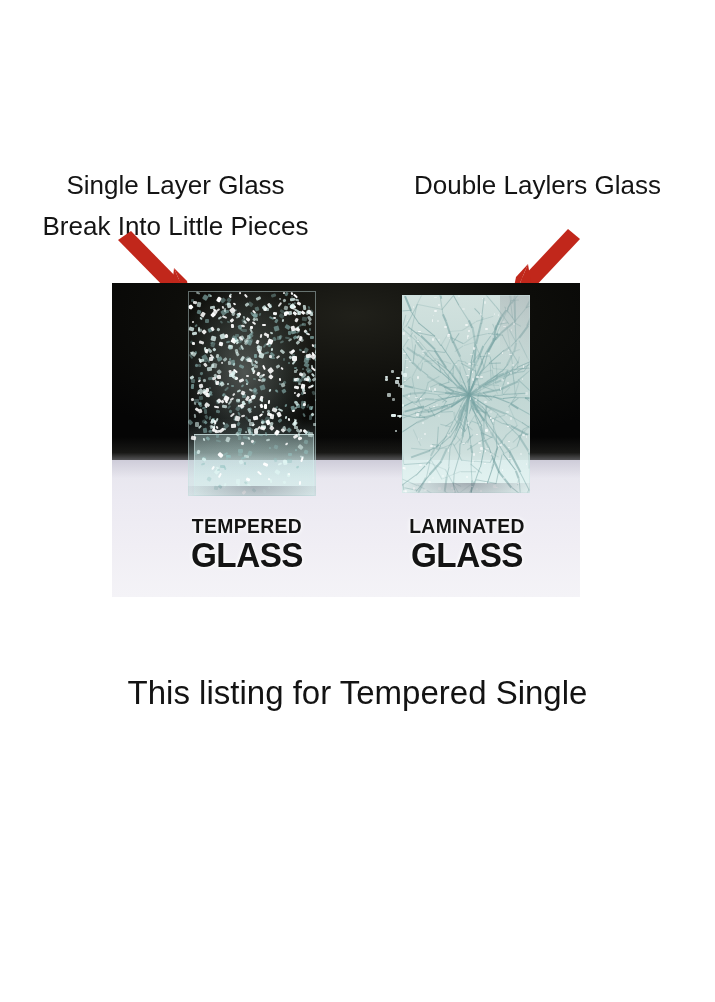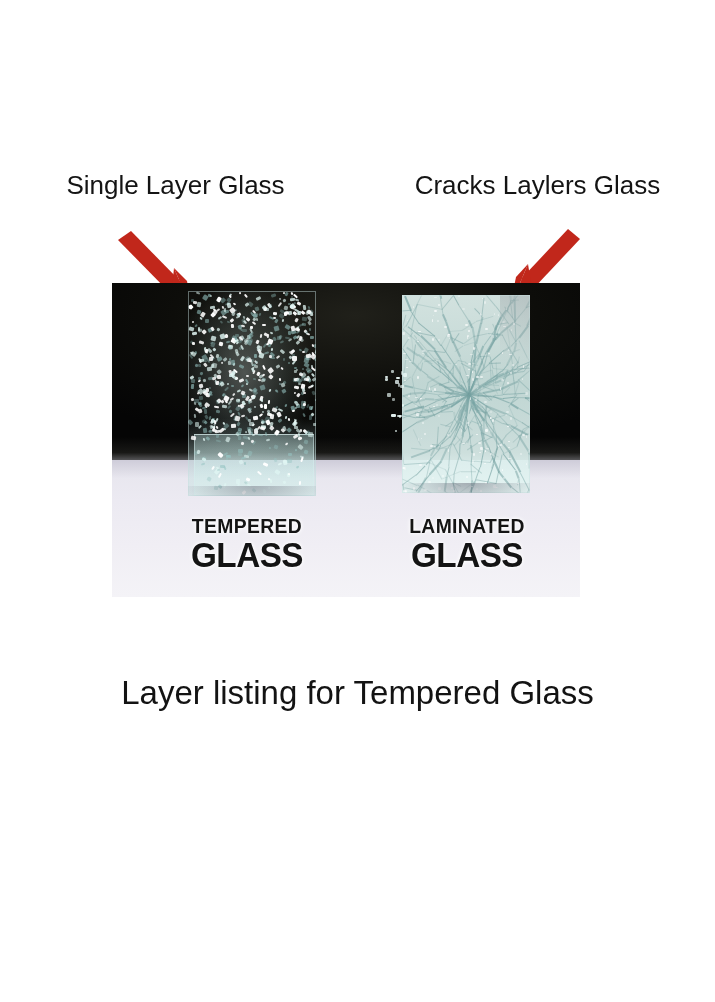--- a/index.html
+++ b/index.html
@@ -222,23 +222,24 @@
 </style>
 </head>
 <body>
 
 <div class="page">
 
 
   <div class="subcaps">
     <div class="subcol left">
       <span class="l1">Single Layer Glass</span>
+      <span class="l2">Break Into Little Pieces</span>
     </div>
     <div class="subcol right">
-      <span class="l1">Cracks Laylers Glass</span>
+      <span class="l1">Double Laylers Glass</span>
     </div>
   </div>
 
   <svg class="arrow-layer" viewBox="0 0 715 1002" width="715" height="1002">
 
     <g>
       <path d="M 118 240 L 131 231 L 182 283 L 170 293 Z" fill="#C1271B"></path>
       <path d="M 193 313 L 154 302 L 172 288 L 174 268 Z" fill="#C1271B"></path>
       <path d="M 193 313 L 174 268 L 187 281 Z" fill="#C1271B"></path>
     </g>
@@ -1580,15 +1581,15 @@
       <i class="shard" style="position: absolute; left: 272.7px; top: 93.2px; width: 3.1px; height: 2.2px; background: rgba(235, 250, 248, 0.9); border-radius: 1px;"></i>
       <i class="shard" style="position: absolute; left: 285.3px; top: 131.6px; width: 4.5px; height: 2.4px; background: rgba(235, 250, 248, 0.83); border-radius: 1px;"></i>
       <i class="shard" style="position: absolute; left: 272.5px; top: 94.5px; width: 3px; height: 3.4px; background: rgba(235, 250, 248, 0.83); border-radius: 1px;"></i>
       <i class="shard" style="position: absolute; left: 287.8px; top: 102.1px; width: 4px; height: 3.2px; background: rgba(235, 250, 248, 0.67); border-radius: 1px;"></i>
       <i class="shard" style="position: absolute; left: 291px; top: 90.1px; width: 3.6px; height: 4.3px; background: rgba(235, 250, 248, 0.77); border-radius: 1px;"></i>
       <i class="shard" style="position: absolute; left: 283.3px; top: 97.2px; width: 3.8px; height: 3.6px; background: rgba(235, 250, 248, 0.77); border-radius: 1px;"></i>
       <i class="shard" style="position: absolute; left: 290px; top: 120.9px; width: 2.2px; height: 2.8px; background: rgba(235, 250, 248, 0.83); border-radius: 1px;"></i>
       <i class="shard" style="position: absolute; left: 283.2px; top: 147.3px; width: 1.8px; height: 1.9px; background: rgba(235, 250, 248, 0.79); border-radius: 1px;"></i>
     </div>
 
-  <div class="bottom-caption">Layer listing for Tempered Glass</div>
+  <div class="bottom-caption">This listing for Tempered Single</div>
 
 </div>
 
 </body></html>

